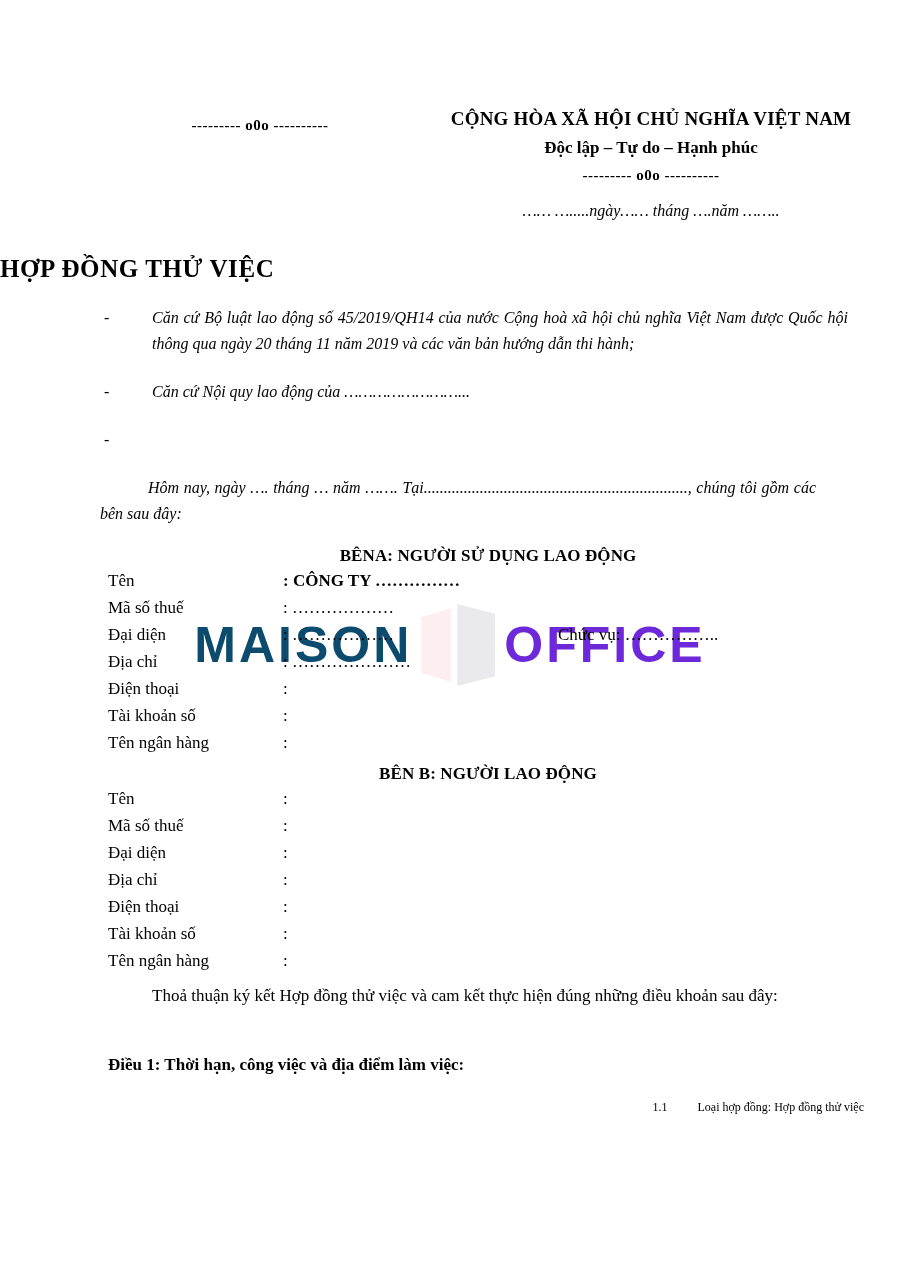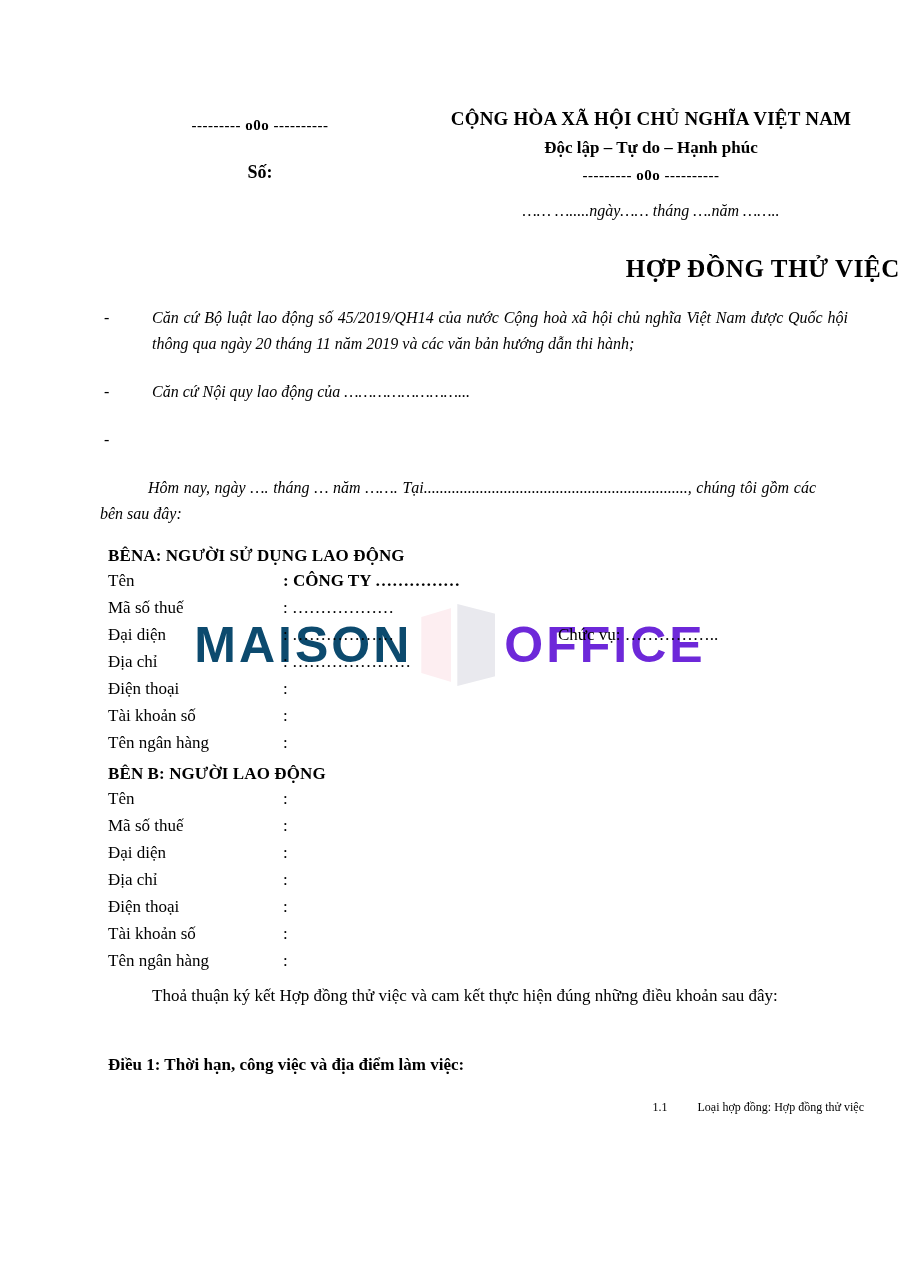--- a/index.html
+++ b/index.html
@@ -138,21 +138,21 @@
     font-size: 16px;
     margin-top: 18px;
   }
 
   
   .doc-title {
     position: absolute;
     left: 0;
     top: 255px;
     width: 900px;
-    text-align: right;
+    text-align: left;
     font-weight: 700;
     font-size: 25px;
     letter-spacing: .6px;
   }
 
   
   .preamble {
     position: absolute;
     left: 0;
     top: 305px;
@@ -199,20 +199,21 @@
     width: 760px;
   }
   .party-a { top: 546px; }
   .party-b { top: 764px; }
 
   .party-heading {
     font-weight: 700;
     font-size: 17px;
     letter-spacing: .1px;
     margin-bottom: 5px;
+    text-align: center;
   }
   .field-row {
     display: flex;
     align-items: baseline;
     height: 27px;
     font-size: 17px;
     gap: 47px;
   }
   .field-label {
     width: 128px;
@@ -277,21 +278,20 @@
     </span>
     <span class="wm-word wm-office">OFFICE</span>
   </div>
 
   <div class="content">
 
     <div class="doc-header">
       <div class="hdr-row">
         <div class="hdr-left">
           <div class="hdr-sep">--------- o0o ----------</div>
-          <div class="hdr-so">Số:</div>
         </div>
         <div class="hdr-right">
           <div class="hdr-nation">CỘNG HÒA XÃ HỘI CHỦ NGHĨA VIỆT NAM</div>
           <div class="hdr-motto">Độc lập – Tự do – Hạnh phúc</div>
           <div class="hdr-sep2">--------- o0o ----------</div>
           <div class="hdr-date">…… ….....ngày…… tháng ….năm ……..</div>
         </div>
       </div>
     </div>
 

